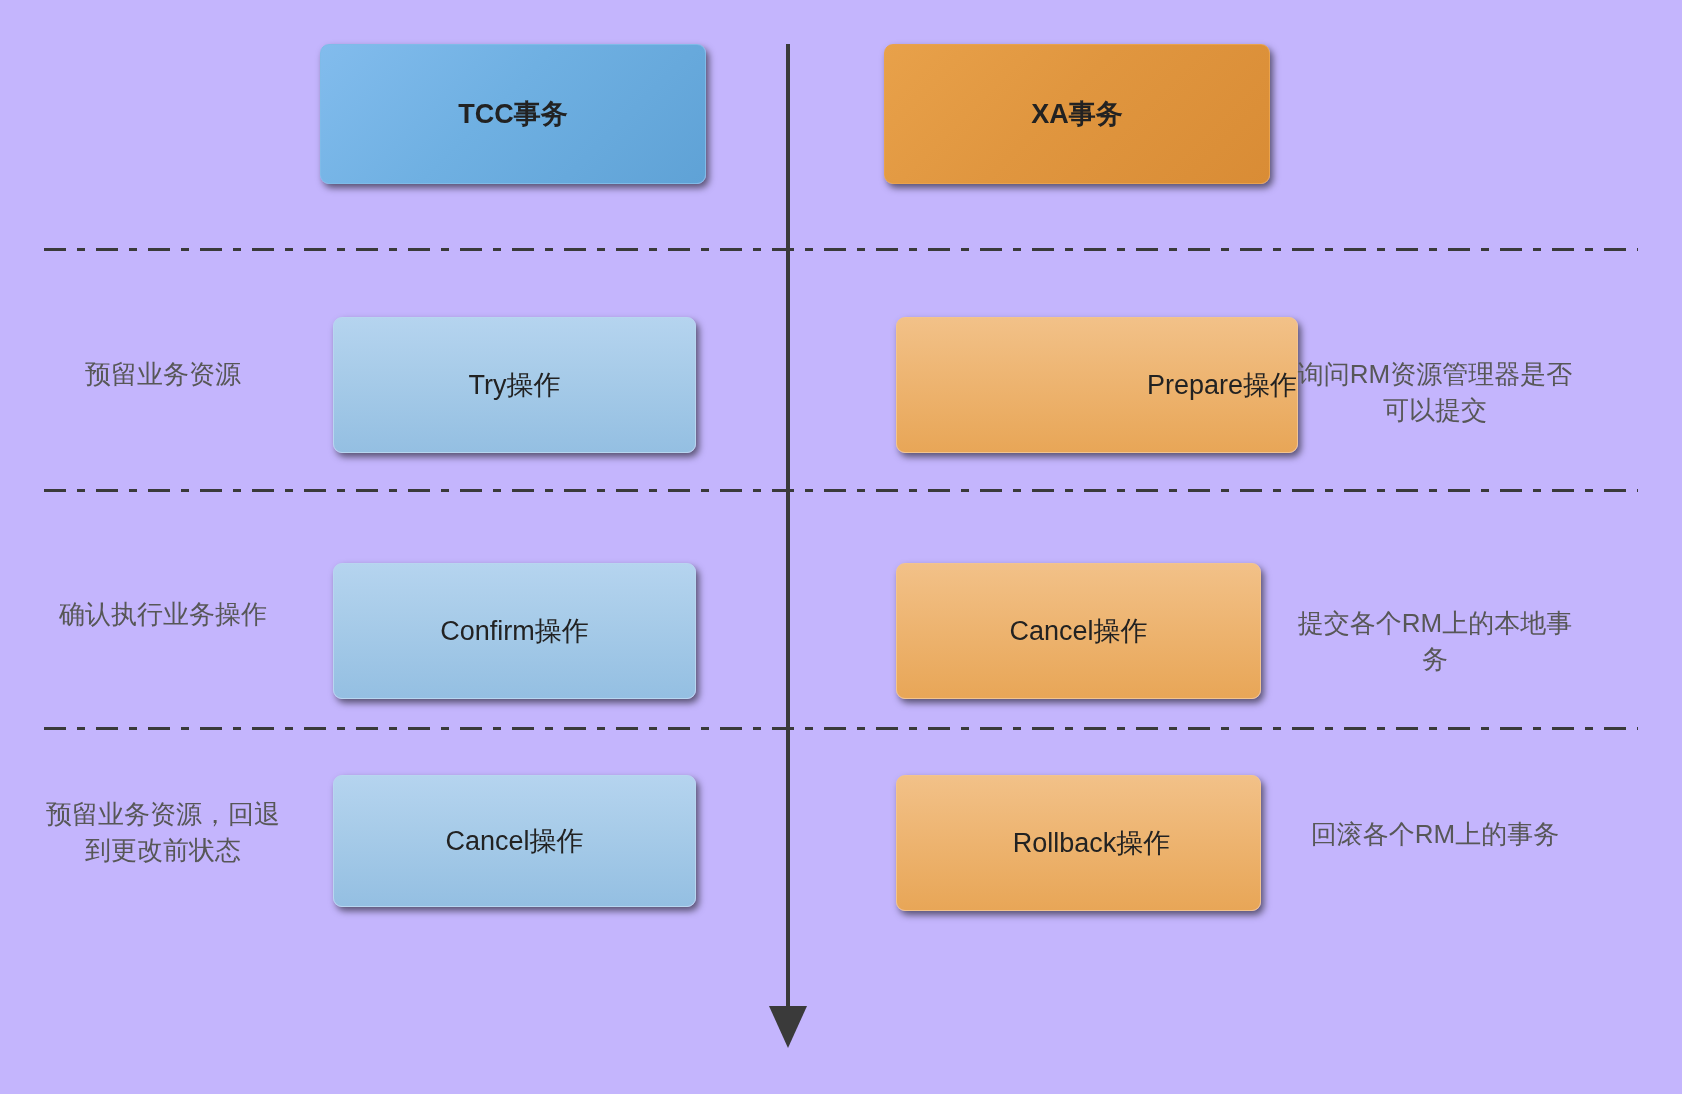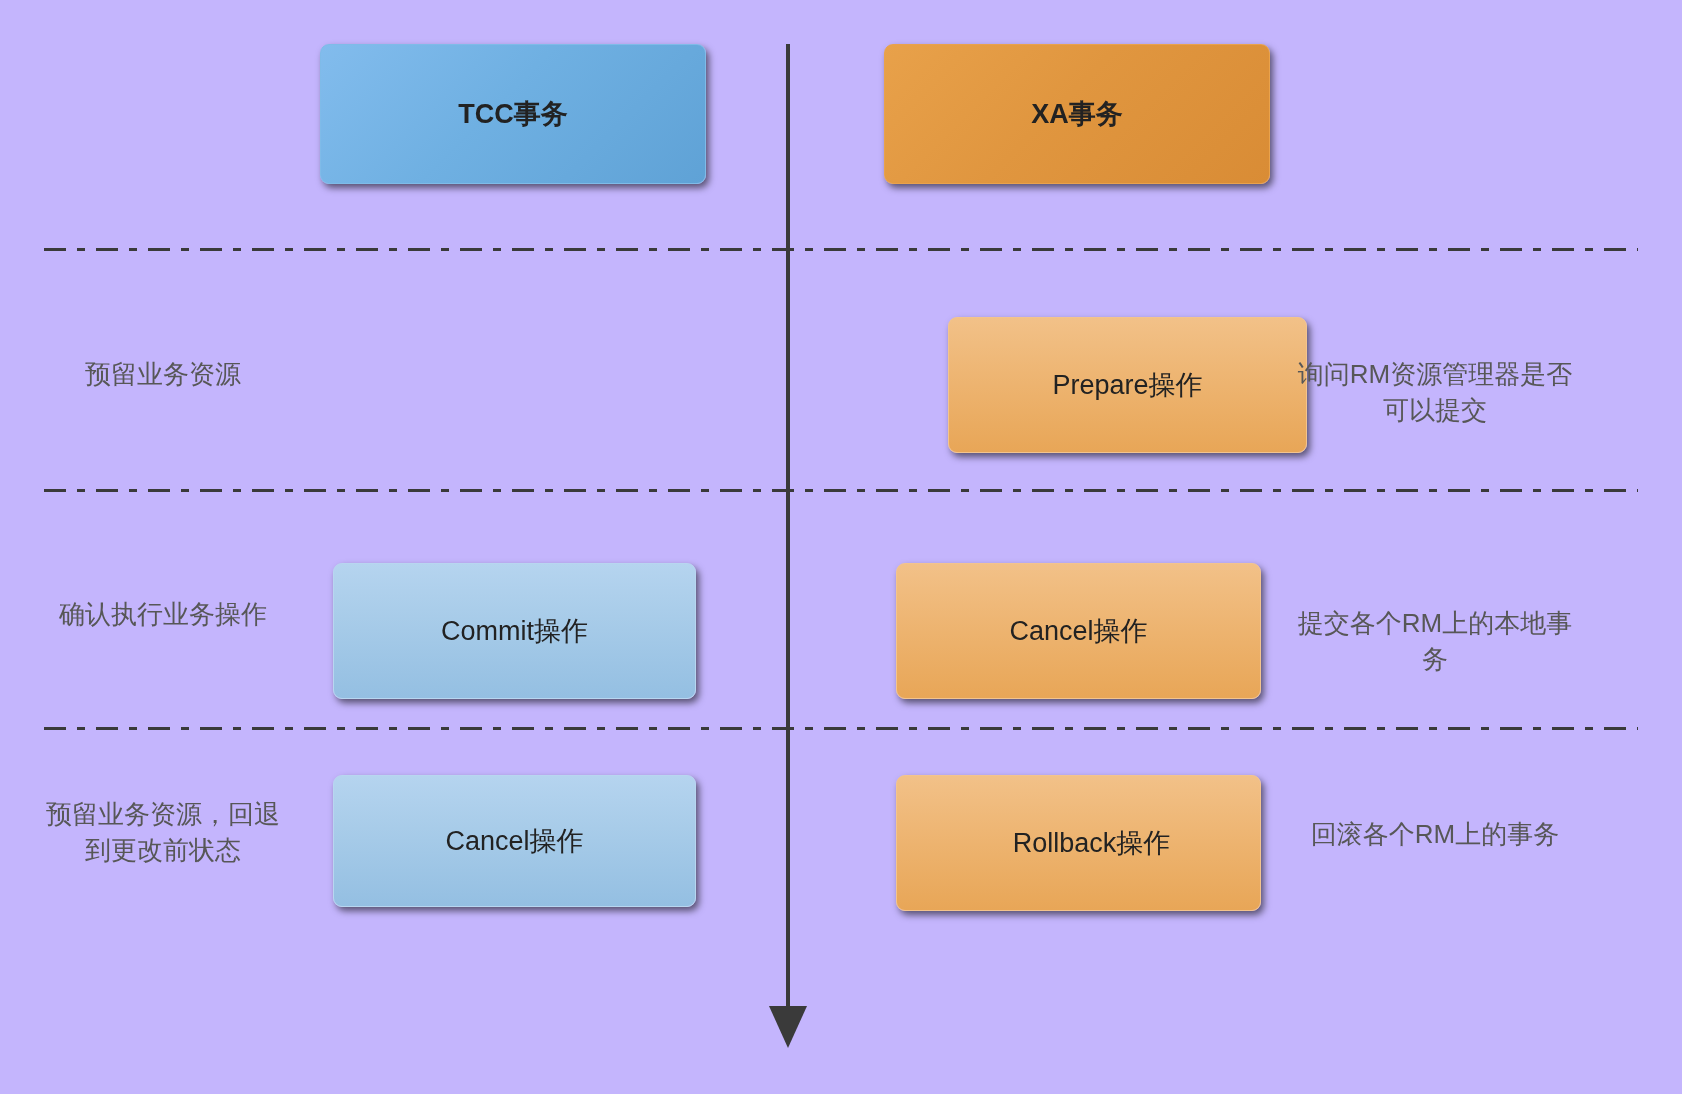--- a/index.html
+++ b/index.html
@@ -116,31 +116,34 @@
   <div class="box box-head blue-head" style="left:320px; top:44px; width:386px; height:140px;">
     <span>TCC事务</span>
   </div>
 
   <div class="box box-head orange-head" style="left:884px; top:44px; width:386px; height:140px;">
     <span>XA事务</span>
   </div>
 
   <div class="caption cap-left" style="top:357px;">预留业务资源</div>
 
+  <div class="box box-op blue-op" style="left:333px; top:317px; width:363px; height:136px;">
+    <span>Try操作</span>
+  </div>
 
-  <div class="box box-op orange-op" style="left:948px; top:317px; width:359px; height:136px;">
+  <div class="box box-op orange-op" style="left:896px; top:317px; width:402px; height:136px;justify-content:flex-end;">
     <span>Prepare操作</span>
   </div>
 
   <div class="caption cap-right" style="top:357px;">询问RM资源管理器是否可以提交</div>
 
   <div class="caption cap-left" style="top:597px;">确认执行业务操作</div>
 
   <div class="box box-op blue-op" style="left:333px; top:563px; width:363px; height:136px;">
-    <span>Commit操作</span>
+    <span>Confirm操作</span>
   </div>
 
   <div class="box box-op orange-op" style="left:896px; top:563px; width:365px; height:136px;">
     <span>Cancel操作</span>
   </div>
 
   <div class="caption cap-right" style="top:606px;">提交各个RM上的本地事务</div>
 
   <div class="caption cap-left" style="top:797px;">预留业务资源，回退到更改前状态</div>
 

